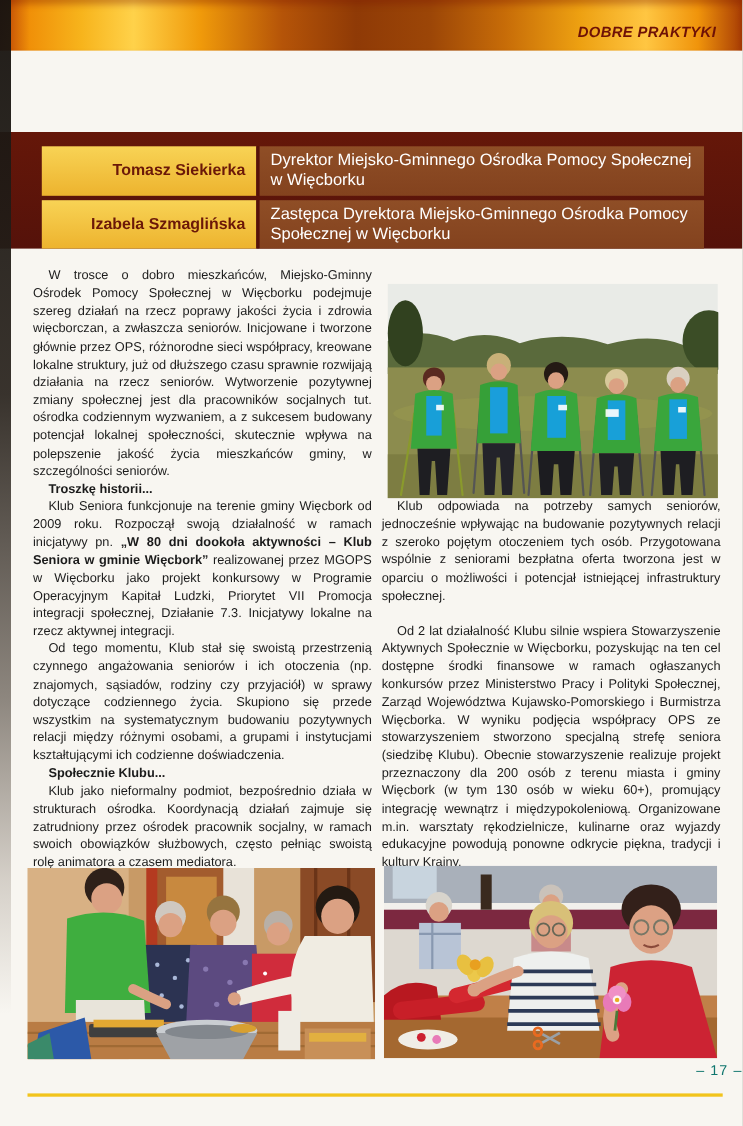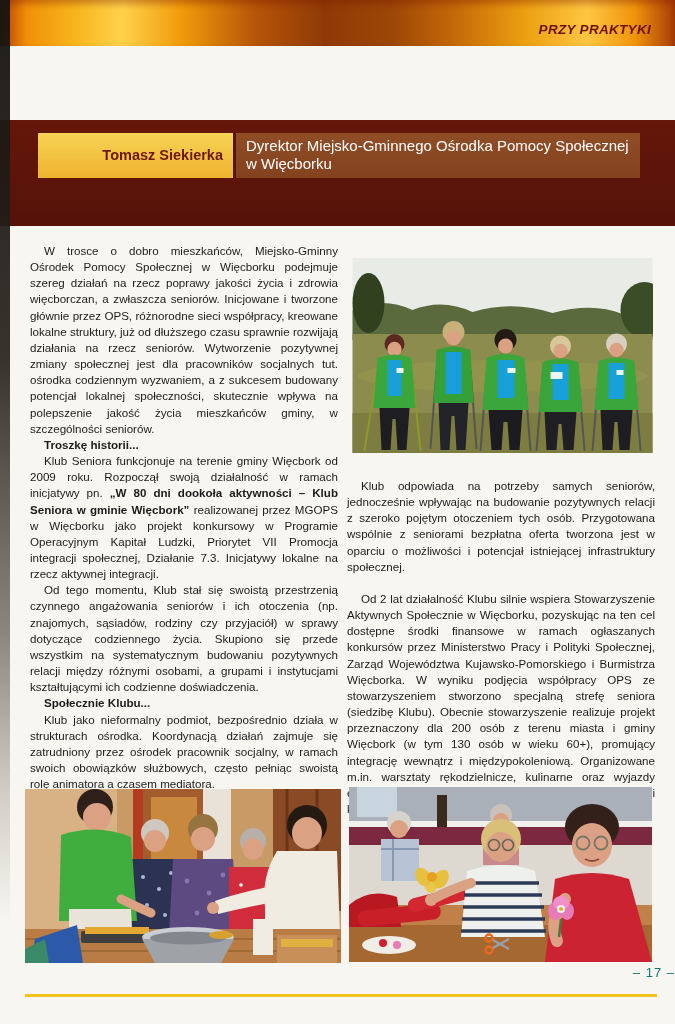--- a/index.html
+++ b/index.html
@@ -48,41 +48,45 @@
   .sec-title{font-weight:bold;text-indent:14px;}
   .col p{margin:0;text-indent:14px;}
   .col p.gap{margin-top:16px;}
   b.inline{font-weight:bold;}
   
   .photo{display:block;}
   .photo-top{margin:15px 0 0 5px;width:301px;height:195px;}
   .photo-abs{position:absolute;}
   .photo-bl{left:25px;top:789px;width:316px;height:174px;}
   .photo-br{left:349px;top:787px;width:303px;height:175px;}
-  .col-right .after-photo{margin-top:25px;}
+  .col-right .after-photo{}
   
   .page-number{position:absolute;top:965px;left:0;width:675px;text-align:right;
     font-size:13px;color:#0f766e;letter-spacing:1px;}
   .bottom-rule{position:absolute;top:994px;left:25px;width:632px;height:3px;
     background:#f2c41c;}
 </style>
 </head>
 <body>
 
 <div id="page">
 
   <div class="top-band"></div>
-  <div class="header-label">PRZY PRAKTYKI</div>
+  <div class="header-label">DOBRE PRAKTYKI</div>
 
 
   <div class="people-band">
     <div class="people-table">
       <div class="p-row">
         <div class="cell-name">Tomasz Siekierka</div>
         <div class="cell-role">Dyrektor Miejsko-Gminnego Ośrodka Pomocy Społecznej w Więcborku</div>
+      </div>
+      <div class="p-row">
+        <div class="cell-name">Izabela Szmaglińska</div>
+        <div class="cell-role">Zastępca Dyrektora Miejsko-Gminnego Ośrodka Pomocy Społecznej w Więcborku</div>
       </div>
     </div>
   </div>
 
   <div class="col col-left">
     <p>W trosce o dobro mieszkańców, Miejsko-Gminny Ośrodek Pomocy Społecznej w Więcborku podejmuje szereg działań na rzecz poprawy jakości życia i zdrowia więcborczan, a zwłaszcza seniorów. Inicjowane i tworzone głównie przez OPS, różnorodne sieci współpracy, kreowane lokalne struktury, już od dłuższego czasu sprawnie rozwijają działania na rzecz seniorów. Wytworzenie pozytywnej zmiany społecznej jest dla pracowników socjalnych tut. ośrodka codziennym wyzwaniem, a z sukcesem budowany potencjał lokalnej społeczności, skutecznie wpływa na polepszenie jakość życia mieszkańców gminy, w szczególności seniorów.</p>
     <div class="sec-title">Troszkę historii...</div>
     <p><span>Klub Seniora funkcjonuje na terenie gminy Więcbork od 2009 roku. Rozpoczął swoją działalność w ramach inicjatywy pn. </span><b class="inline">„W 80 dni dookoła aktywności – Klub Seniora w gminie Więcbork”</b><span> realizowanej przez MGOPS w Więcborku jako projekt konkursowy w Programie Operacyjnym Kapitał Ludzki, Priorytet VII Promocja integracji społecznej, Działanie 7.3. Inicjatywy lokalne na rzecz aktywnej integracji.</span></p>
     <p>Od tego momentu, Klub stał się swoistą przestrzenią czynnego angażowania seniorów i ich otoczenia (np. znajomych, sąsiadów, rodziny czy przyjaciół) w sprawy dotyczące codziennego życia. Skupiono się przede wszystkim na systematycznym budowaniu pozytywnych relacji między różnymi osobami, a grupami i instytucjami kształtującymi ich codzienne doświadczenia.</p>
     <div class="sec-title">Społecznie Klubu...</div>

